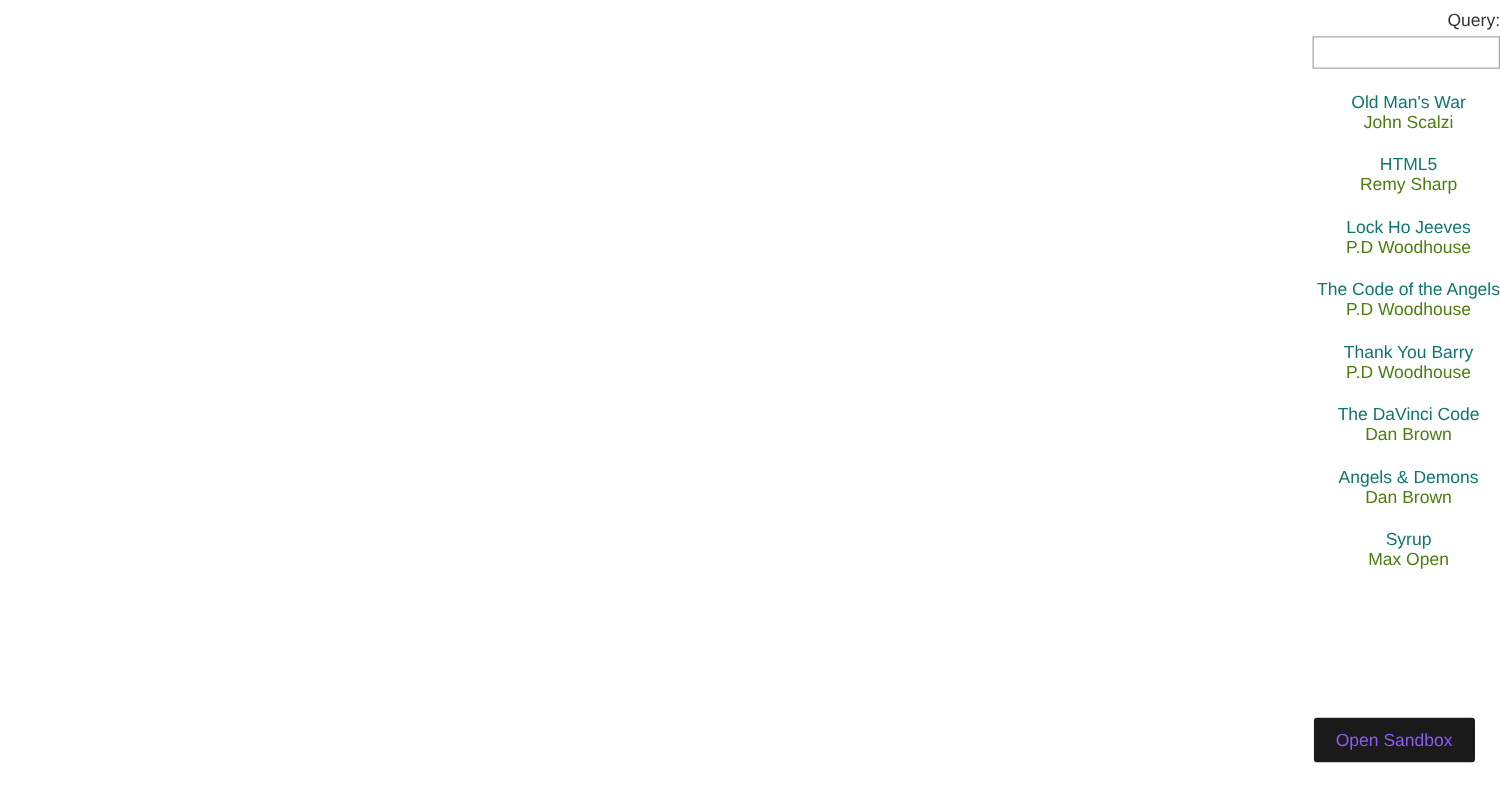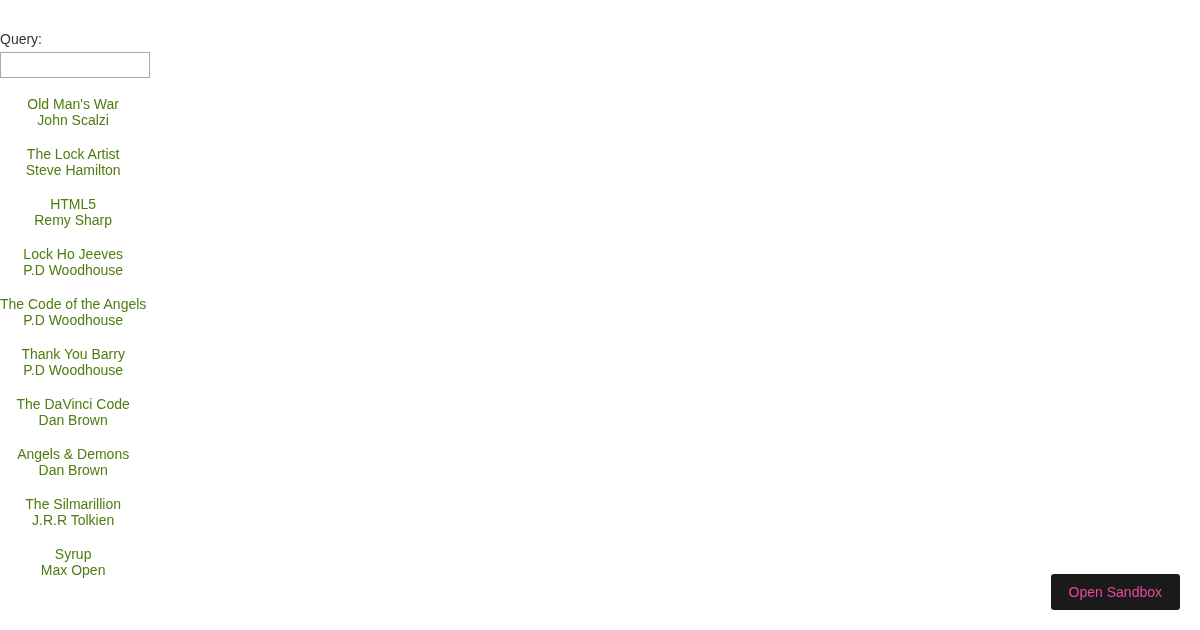--- a/index.html
+++ b/index.html
@@ -13,22 +13,22 @@
       font-family: Arial, sans-serif;
       font-size: 14px;
       width: 1200px;
       min-height: 630px;
       position: relative;
     }
 
     .page-container {
       display: flex;
       flex-direction: column;
-      align-items: flex-start;
-      padding-top: 31px;
+      align-items: flex-end;
+      padding-top: 8px;
     }
 
     .query-label {
       color: #333;
       font-size: 14px;
       margin-bottom: 5px;
     }
 
     .query-input {
       width: 150px;
@@ -45,59 +45,55 @@
       align-items: center;
       gap: 0;
     }
 
     .book-item {
       text-align: center;
       margin-bottom: 18px;
     }
 
     .book-title {
-      color: #4d7c0f;
+      color: #0f766e;
       font-size: 14px;
       display: block;
     }
 
     .book-author {
       color: #4d7c0f;
       font-size: 14px;
       display: block;
     }
 
     .open-sandbox-button {
       position: fixed;
       bottom: 20px;
       right: 20px;
       background-color: #1a1a1a;
-      color: #ec4899;
+      color: #8b5cf6;
       border: none;
       padding: 10px 18px;
       font-size: 14px;
       cursor: pointer;
       border-radius: 3px;
     }
   </style>
 </head>
 <body>
 
 <div class="page-container">
   <label class="query-label">Query:</label>
   <input class="query-input" type="text" value="" style="">
 
   <div class="book-list">
   <div class="book-item">
         <span class="book-title">Old Man's War</span>
         <span class="book-author">John Scalzi</span>
-      </div>
-      <div class="book-item">
-        <span class="book-title">The Lock Artist</span>
-        <span class="book-author">Steve Hamilton</span>
       </div>
       <div class="book-item">
         <span class="book-title">HTML5</span>
         <span class="book-author">Remy Sharp</span>
       </div>
       <div class="book-item">
         <span class="book-title">Lock Ho Jeeves</span>
         <span class="book-author">P.D Woodhouse</span>
       </div>
       <div class="book-item">
@@ -110,23 +106,19 @@
       </div>
       <div class="book-item">
         <span class="book-title">The DaVinci Code</span>
         <span class="book-author">Dan Brown</span>
       </div>
       <div class="book-item">
         <span class="book-title">Angels &amp; Demons</span>
         <span class="book-author">Dan Brown</span>
       </div>
       <div class="book-item">
-        <span class="book-title">The Silmarillion</span>
-        <span class="book-author">J.R.R Tolkien</span>
-      </div>
-      <div class="book-item">
         <span class="book-title">Syrup</span>
         <span class="book-author">Max Open</span>
       </div>
     </div>
 </div>
 
 <button class="open-sandbox-button">Open Sandbox</button>
 
 </body></html>

